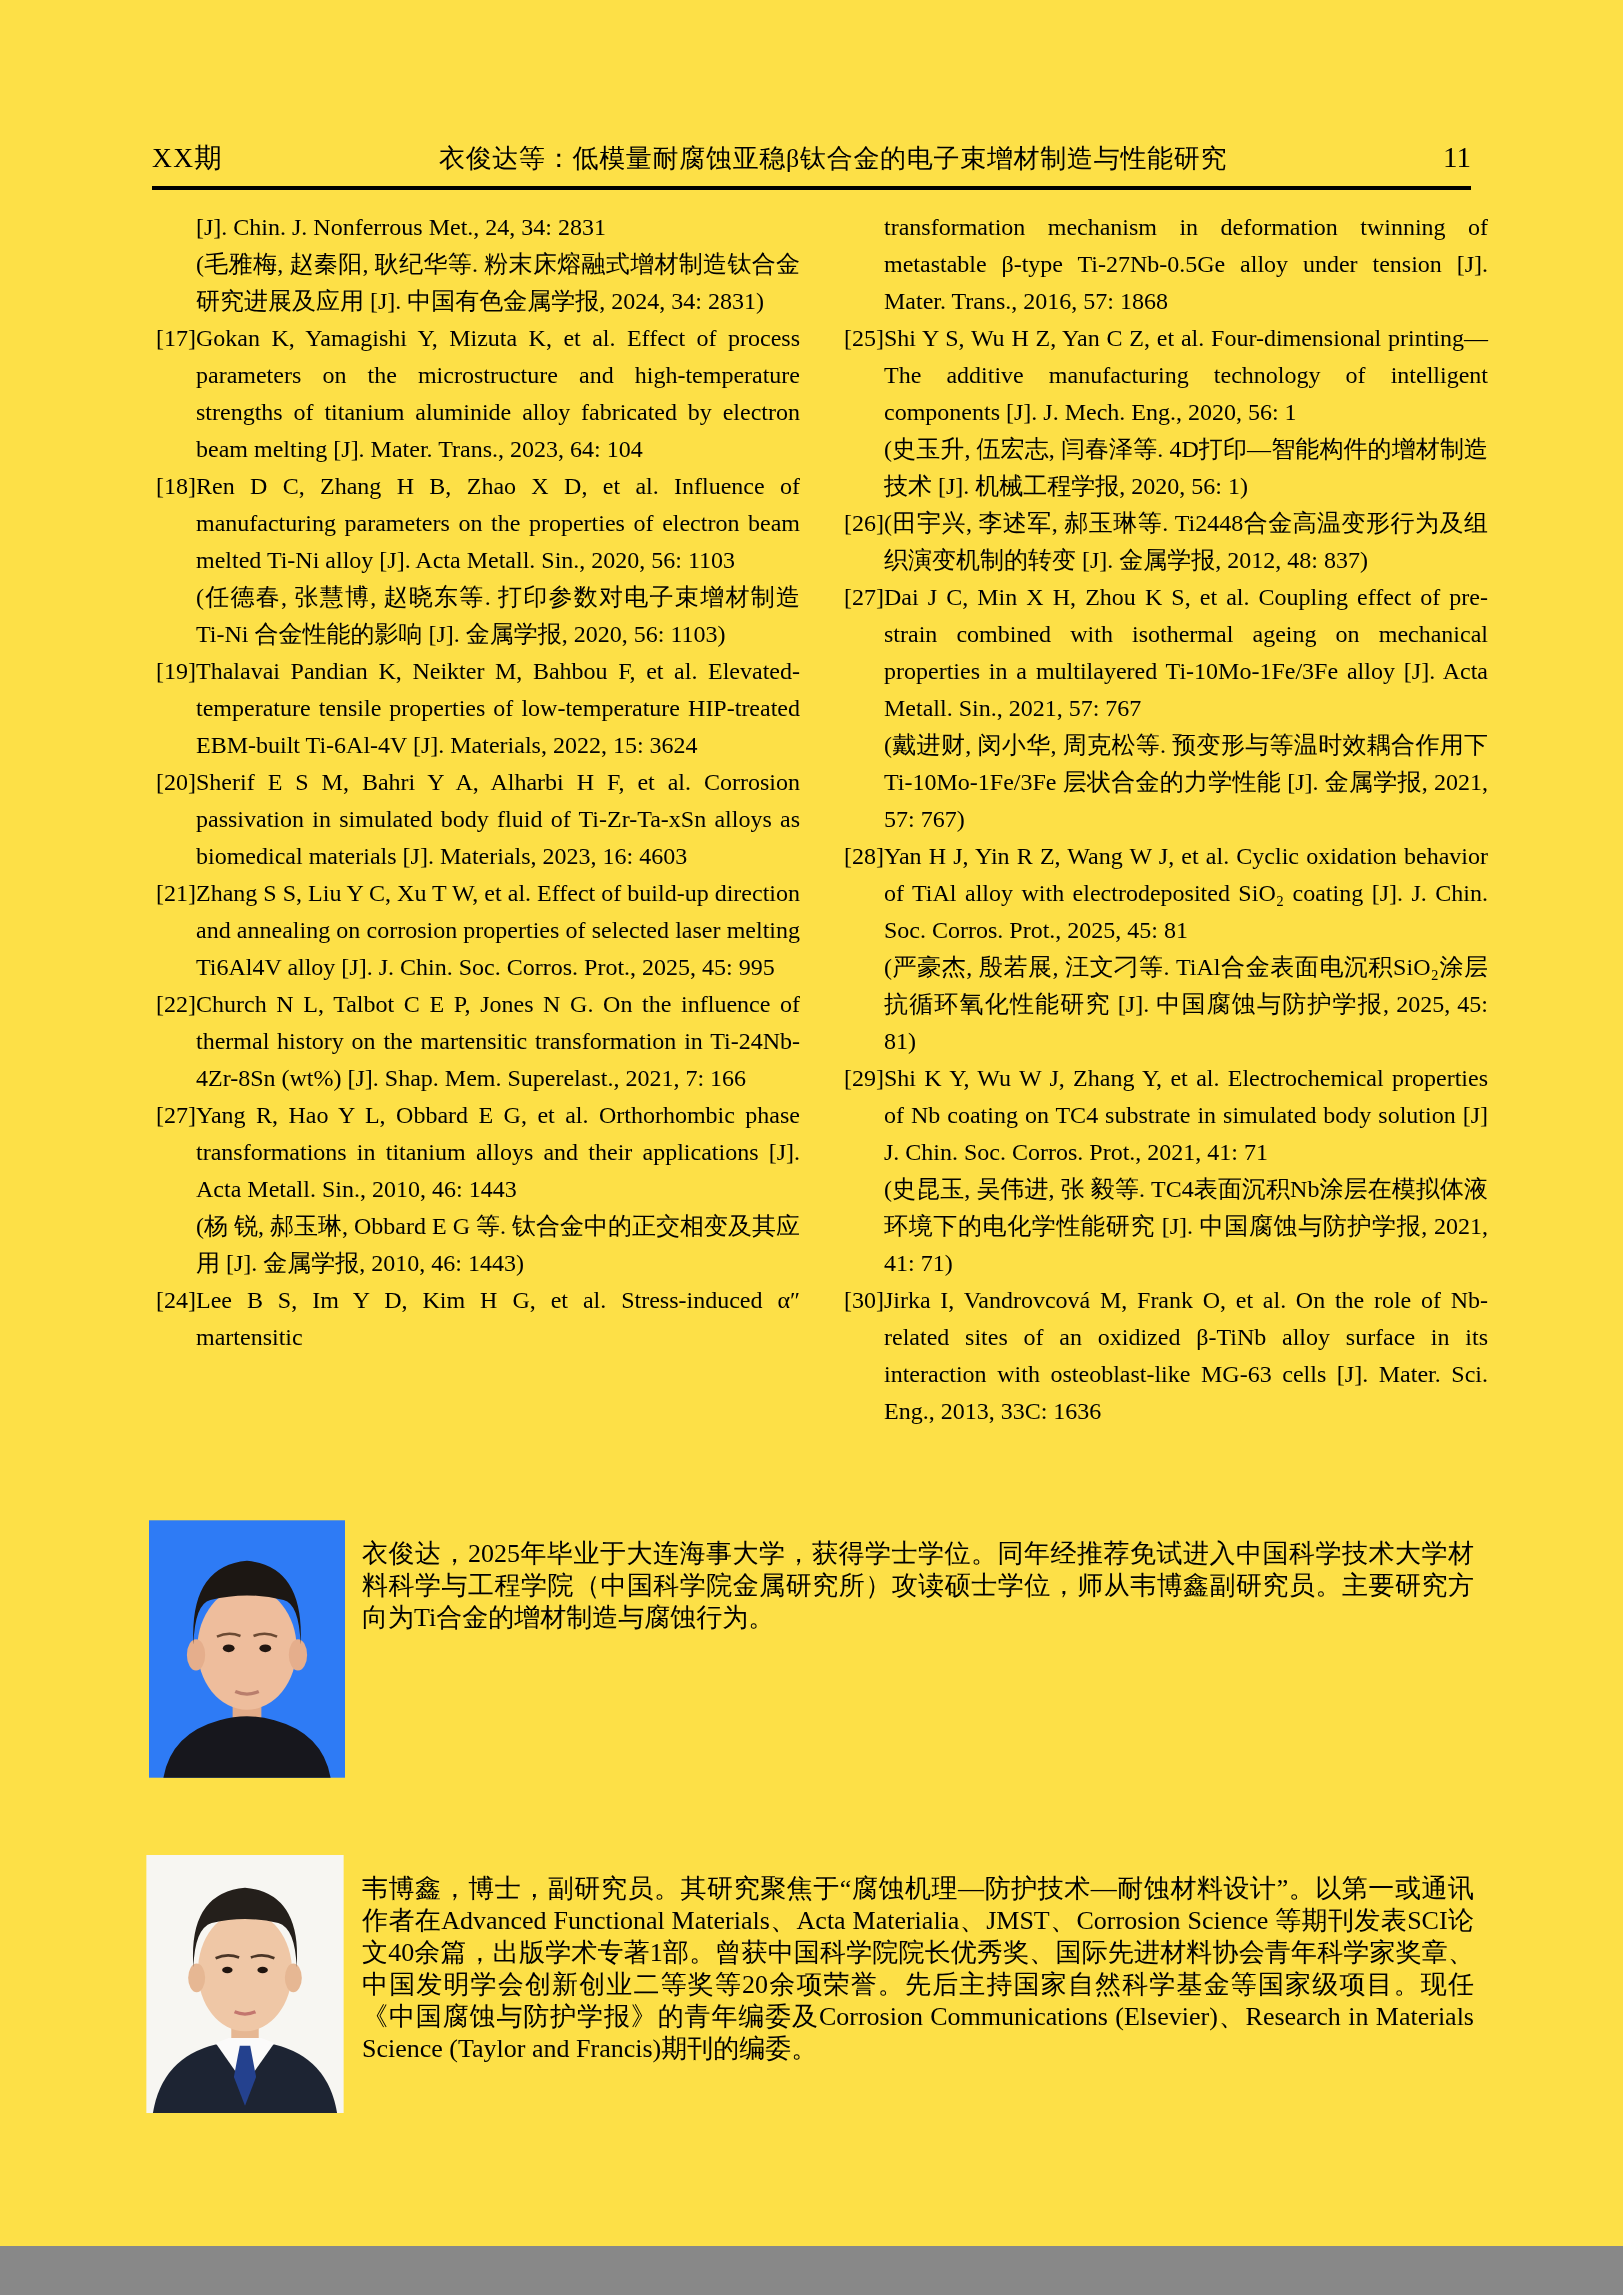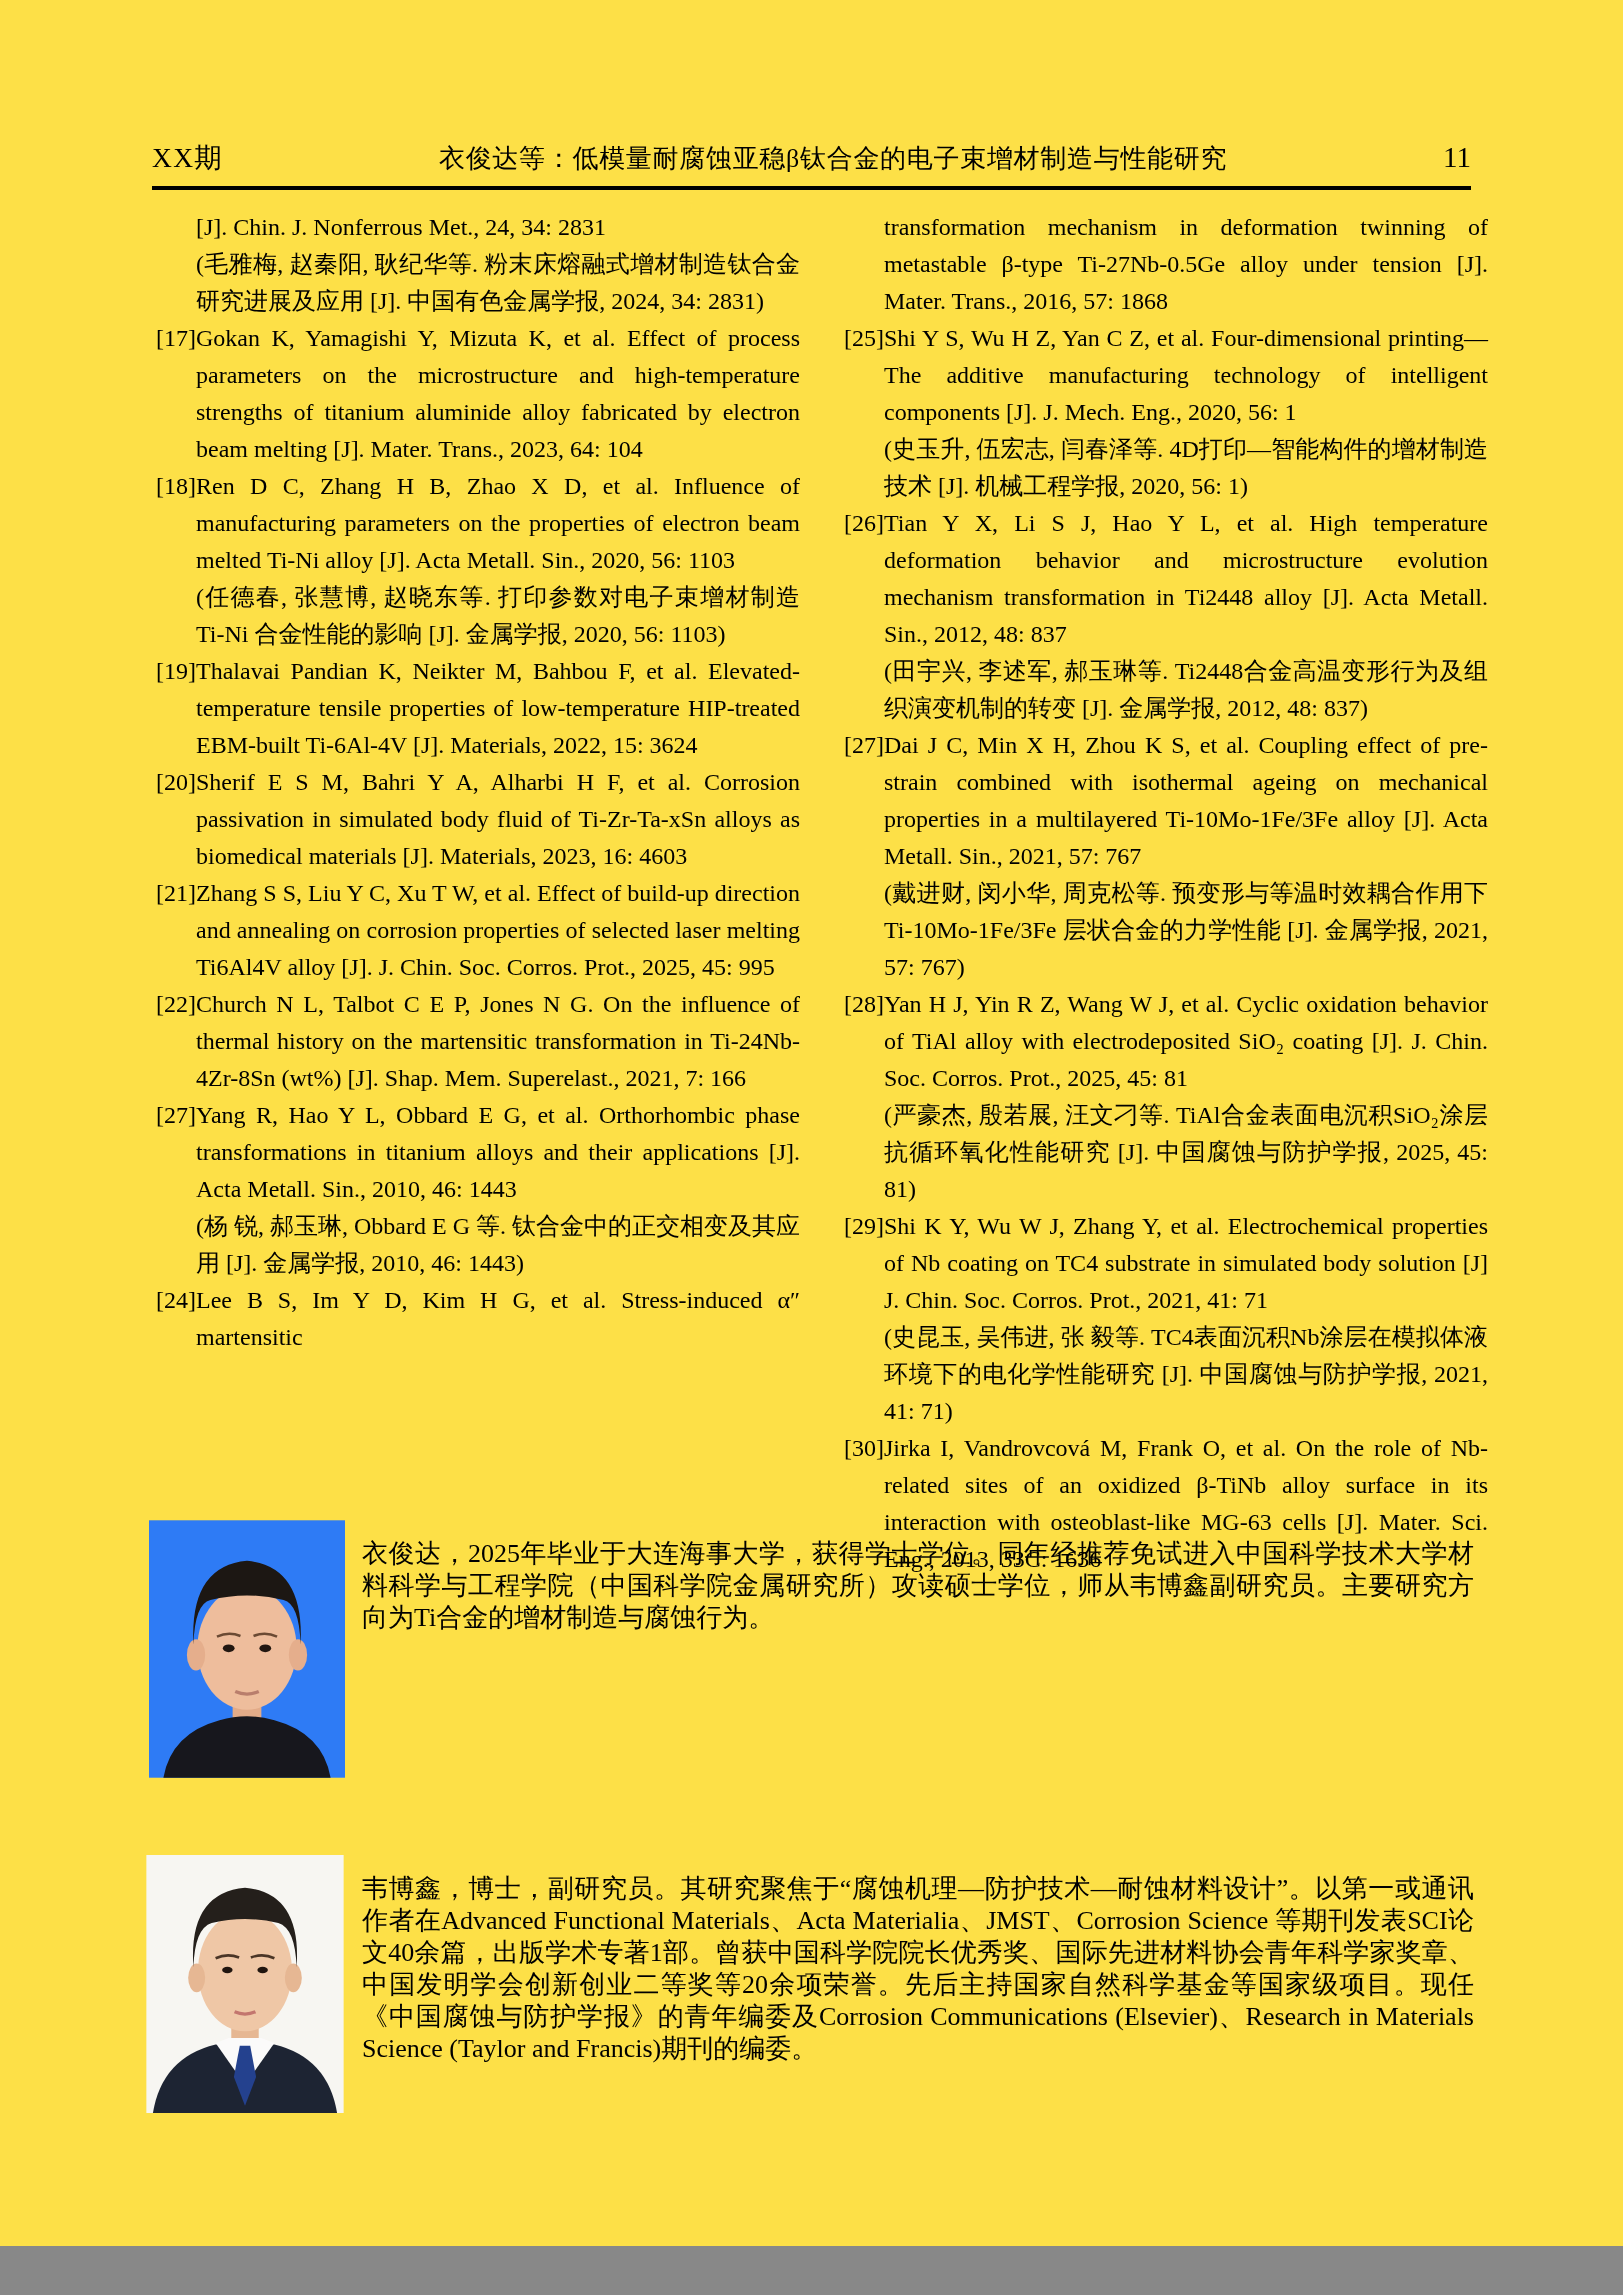--- a/index.html
+++ b/index.html
@@ -99,21 +99,20 @@
         <span class="ref-label"></span>
         <div class="ref-seg">transformation mechanism in deformation twinning of metastable β-type Ti-27Nb-0.5Ge alloy under tension [J]. Mater. Trans., 2016, 57: 1868</div>
       </div>
       <div class="ref">
         <span class="ref-label">[25]</span>
         <div class="ref-seg">Shi Y S, Wu H Z, Yan C Z, et al. Four-dimensional printing—The additive manufacturing technology of intelligent components [J]. J. Mech. Eng., 2020, 56: 1</div>
         <div class="ref-seg">(史玉升, 伍宏志, 闫春泽等. 4D打印—智能构件的增材制造技术 [J]. 机械工程学报, 2020, 56: 1)</div>
       </div>
       <div class="ref">
         <span class="ref-label">[26]</span>
-        <div class="ref-seg">Tian Y X, Li S J, Hao Y L, et al. High temperature deformation behavior and microstructure evolution mechanism transformation in Ti2448 alloy [J]. Acta Metall. Sin., 2012, 48: 837</div>
         <div class="ref-seg">(田宇兴, 李述军, 郝玉琳等. Ti2448合金高温变形行为及组织演变机制的转变 [J]. 金属学报, 2012, 48: 837)</div>
       </div>
       <div class="ref">
         <span class="ref-label">[27]</span>
         <div class="ref-seg">Dai J C, Min X H, Zhou K S, et al. Coupling effect of pre-strain combined with isothermal ageing on mechanical properties in a multilayered Ti-10Mo-1Fe/3Fe alloy [J]. Acta Metall. Sin., 2021, 57: 767</div>
         <div class="ref-seg">(戴进财, 闵小华, 周克松等. 预变形与等温时效耦合作用下 Ti-10Mo-1Fe/3Fe 层状合金的力学性能 [J]. 金属学报, 2021, 57: 767)</div>
       </div>
       <div class="ref">
         <span class="ref-label">[28]</span>
         <div class="ref-seg">Yan H J, Yin R Z, Wang W J, et al. Cyclic oxidation behavior of TiAl alloy with electrodeposited SiO₂ coating [J]. J. Chin. Soc. Corros. Prot., 2025, 45: 81</div>

